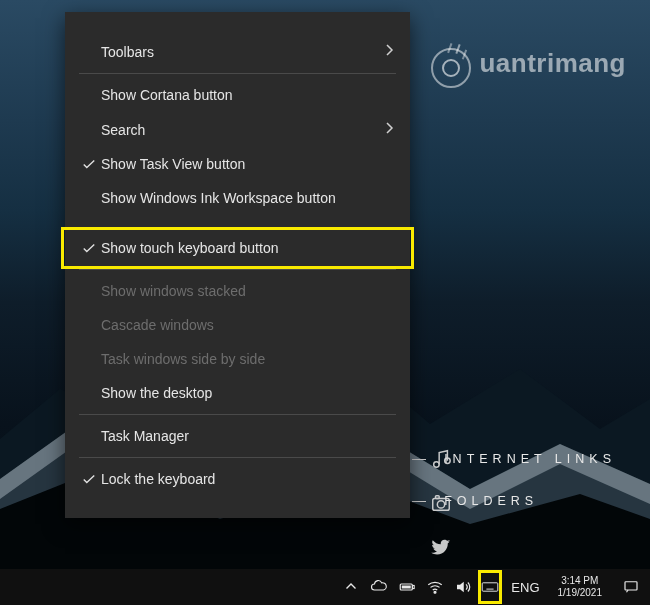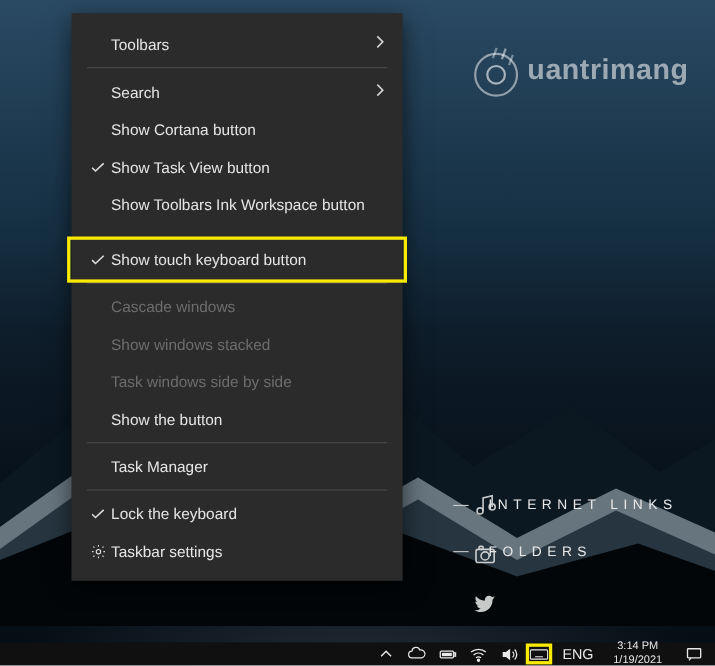--- a/index.html
+++ b/index.html
@@ -52,46 +52,46 @@
   
   .social-col {
     position: absolute; left: 430px; top: 448px;
     display: flex; flex-direction: column; gap: 18px; color: #ddd;
   }
   .social-col svg { width: 22px; height: 22px; opacity: 0.9; }
 
   
   .ctx-menu {
     position: absolute; top: 12px; left: 65px;
-    width: 301px;
+    width: 345px;
     background: #2b2b2b;
     color: #e6e6e6;
     font-size: 14px;
-    padding: 10px 0;
+    padding: 22px 0;
     box-shadow: 0 6px 20px rgba(0,0,0,0.6);
   }
   .ctx-item {
     display: flex; align-items: center;
     padding: 9px 16px 9px 12px;
     cursor: default;
     position: relative;
   }
   .ctx-item .lead { width: 24px; display: flex; justify-content: center; color: #e0e0e0; }
   .ctx-item .label { flex: 1; }
   .ctx-item .arrow { color: #cfcfcf; }
   .ctx-item.disabled { color: #6d6d6d; }
   .ctx-sep { height: 1px; background: #4a4a4a; margin: 4px 14px; }
   .ctx-highlight {
     position: absolute; left: -4px; right: -4px; top: -4px; bottom: -4px;
     border: 3px solid #f9ea00; pointer-events: none;
   }
 
   
   .taskbar {
-    position: absolute; left: 0; right: 0; bottom: 0; height: 21px;
+    position: absolute; left: 0; right: 0; bottom: 0; height: 36px;
     background: #101010;
     display: flex; align-items: flex-end; color: #e8e8e8;
     font-size: 12px;
   }
   .taskbar .spacer { flex: 1; }
   .tray { display: flex; align-items: center; height: 100%; }
   .tray-icon {
     height: 100%; display: flex; align-items: center; justify-content: center;
     padding: 0 5px;
   }
@@ -168,107 +168,98 @@
       <svg width="10" height="14" viewBox="0 0 10 14" fill="none" stroke="currentColor" stroke-width="1.5">
           <path d="M3 2l5 5-5 5"></path>
         </svg>
     </span>
   </div>
 
   <div class="ctx-sep"></div>
 
   <div class="ctx-item hoverable">
     <span class="lead"></span>
+    <span class="label">Show Cortana button</span>
+  </div>
+
+  <div class="ctx-item hoverable">
+    <span class="lead"></span>
     <span class="label">Search</span>
     <span class="arrow">
       <svg width="10" height="14" viewBox="0 0 10 14" fill="none" stroke="currentColor" stroke-width="1.5">
           <path d="M3 2l5 5-5 5"></path>
         </svg>
     </span>
   </div>
 
   <div class="ctx-item hoverable">
-    <span class="lead"></span>
-    <span class="label">Show Cortana button</span>
-  </div>
-
-  <div class="ctx-item hoverable">
     <span class="lead">
       <svg width="14" height="14" viewBox="0 0 16 16" fill="none" stroke="currentColor" stroke-width="1.6">
           <path d="M2 8.5l3.5 3.5L14 4"></path>
         </svg>
     </span>
     <span class="label">Show Task View button</span>
   </div>
 
 
   <div class="ctx-item hoverable">
     <span class="lead"></span>
-    <span class="label">Show Toolbars Ink Workspace button</span>
+    <span class="label">Show Windows Ink Workspace button</span>
   </div>
 
   <div class="ctx-item hoverable" style="position:relative;margin-top:16px;">
     <span class="lead">
       <svg width="14" height="14" viewBox="0 0 16 16" fill="none" stroke="currentColor" stroke-width="1.6">
           <path d="M2 8.5l3.5 3.5L14 4"></path>
         </svg>
     </span>
     <span class="label">Show touch keyboard button</span>
     <span class="ctx-highlight"></span>
   </div>
 
   <div class="ctx-sep"></div>
 
   <div class="ctx-item disabled">
     <span class="lead"></span>
+    <span class="label">Show windows stacked</span>
+  </div>
+
+  <div class="ctx-item disabled">
+    <span class="lead"></span>
     <span class="label">Cascade windows</span>
   </div>
 
   <div class="ctx-item disabled">
     <span class="lead"></span>
-    <span class="label">Show windows stacked</span>
-  </div>
-
-  <div class="ctx-item disabled">
-    <span class="lead"></span>
     <span class="label">Task windows side by side</span>
   </div>
 
   <div class="ctx-item hoverable">
     <span class="lead"></span>
-    <span class="label">Show the button</span>
+    <span class="label">Show the desktop</span>
   </div>
 
   <div class="ctx-sep"></div>
 
   <div class="ctx-item hoverable">
     <span class="lead"></span>
     <span class="label">Task Manager</span>
   </div>
 
   <div class="ctx-sep"></div>
 
   <div class="ctx-item hoverable">
     <span class="lead">
       <svg width="14" height="14" viewBox="0 0 16 16" fill="none" stroke="currentColor" stroke-width="1.6">
           <path d="M2 8.5l3.5 3.5L14 4"></path>
         </svg>
     </span>
     <span class="label">Lock the keyboard</span>
   </div>
 
-  <div class="ctx-item hoverable">
-    <span class="lead">
-      <svg width="15" height="15" viewBox="0 0 24 24" fill="none" stroke="currentColor" stroke-width="1.6">
-        <circle cx="12" cy="12" r="3.2"></circle>
-        <path d="M12 2.5v2.3M12 19.2v2.3M4.6 4.6l1.6 1.6M17.8 17.8l1.6 1.6M2.5 12h2.3M19.2 12h2.3M4.6 19.4l1.6-1.6M17.8 6.2l1.6-1.6"></path>
-      </svg>
-    </span>
-    <span class="label">Taskbar settings</span>
-  </div>
 
 </div>
 
 <div class="taskbar">
   <div class="spacer"></div>
   <div class="tray">
 
     <div class="tray-icon">
       <svg viewBox="0 0 24 24" fill="none" stroke="currentColor" stroke-width="1.8">
           <path d="M6 14l6-6 6 6"></path>

